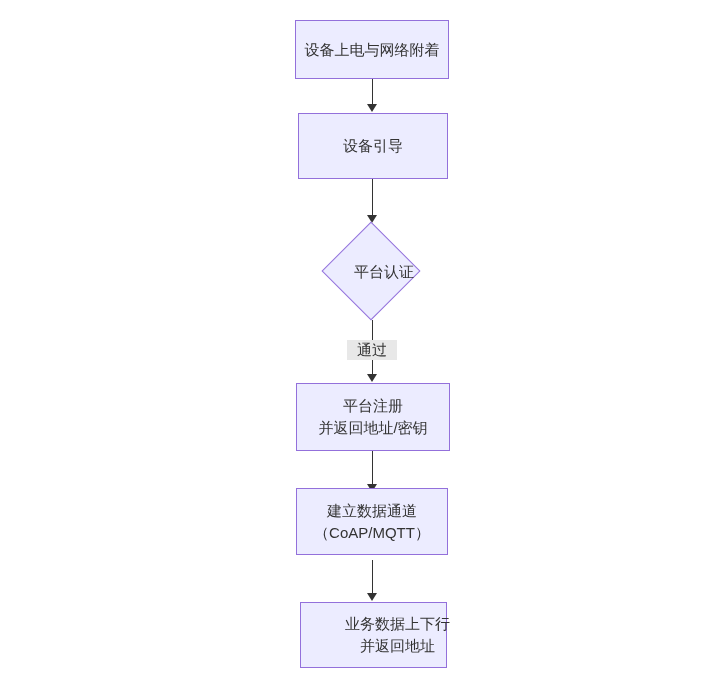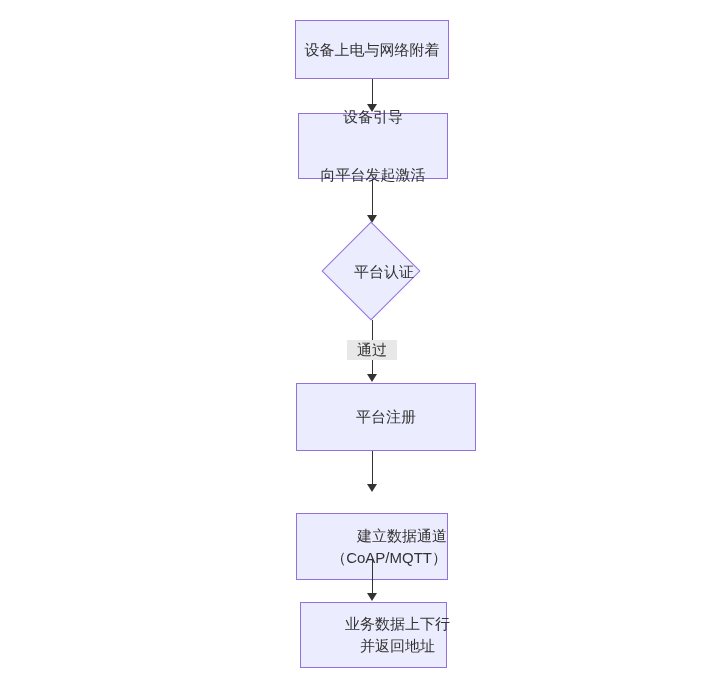--- a/index.html
+++ b/index.html
@@ -101,61 +101,61 @@
     background: #e8e8e8;
     padding: 0 10px;
     font-size: 15px;
     line-height: 20px;
     white-space: nowrap;
   }
 
   
   .node-a { left: 295px; top: 20px;  width: 154px; height: 59px; }
   .node-b { left: 298px; top: 113px; width: 150px; height: 66px; gap: 36px; }
-  .node-d { left: 296px; top: 383px; width: 180px; height: 68px; }
-  .node-e { left: 296px; top: 513px; width: 152px; height: 67px; align-items: flex-end; }
+  .node-d { left: 296px; top: 383px; width: 154px; height: 68px; }
+  .node-e { left: 296px; top: 488px; width: 152px; height: 67px; }
   .node-f { left: 300px; top: 602px; width: 147px; height: 66px; padding-left: 48px; }
 </style>
 </head>
 <body>
 
 <div class="canvas">
 
   <div class="node node-a">
     <span>设备上电与网络附着</span>
   </div>
 
   <div class="edge edge-1">
     <div class="line"></div>
     <div class="head"></div>
   </div>
 
   <div class="node node-b">
     <span>设备引导</span>
-    <span>向平台发起激活</span>
   </div>
 
   <div class="edge edge-2">
     <div class="line"></div>
     <div class="head"></div>
   </div>
 
   <div class="diamond-wrap">
     <div class="diamond-shape"></div>
     <div class="diamond-label">平台认证</div>
   </div>
 
   <div class="edge edge-3">
     <div class="line"></div>
     <div class="head"></div>
   </div>
   <div class="edge-label">通过</div>
 
   <div class="node node-d">
     <span>平台注册</span>
+    <span>并返回地址/密钥</span>
   </div>
 
   <div class="edge edge-4">
     <div class="line"></div>
     <div class="head"></div>
   </div>
 
   <div class="node node-e">
     <span>建立数据通道</span>
     <span>（CoAP/MQTT）</span>

